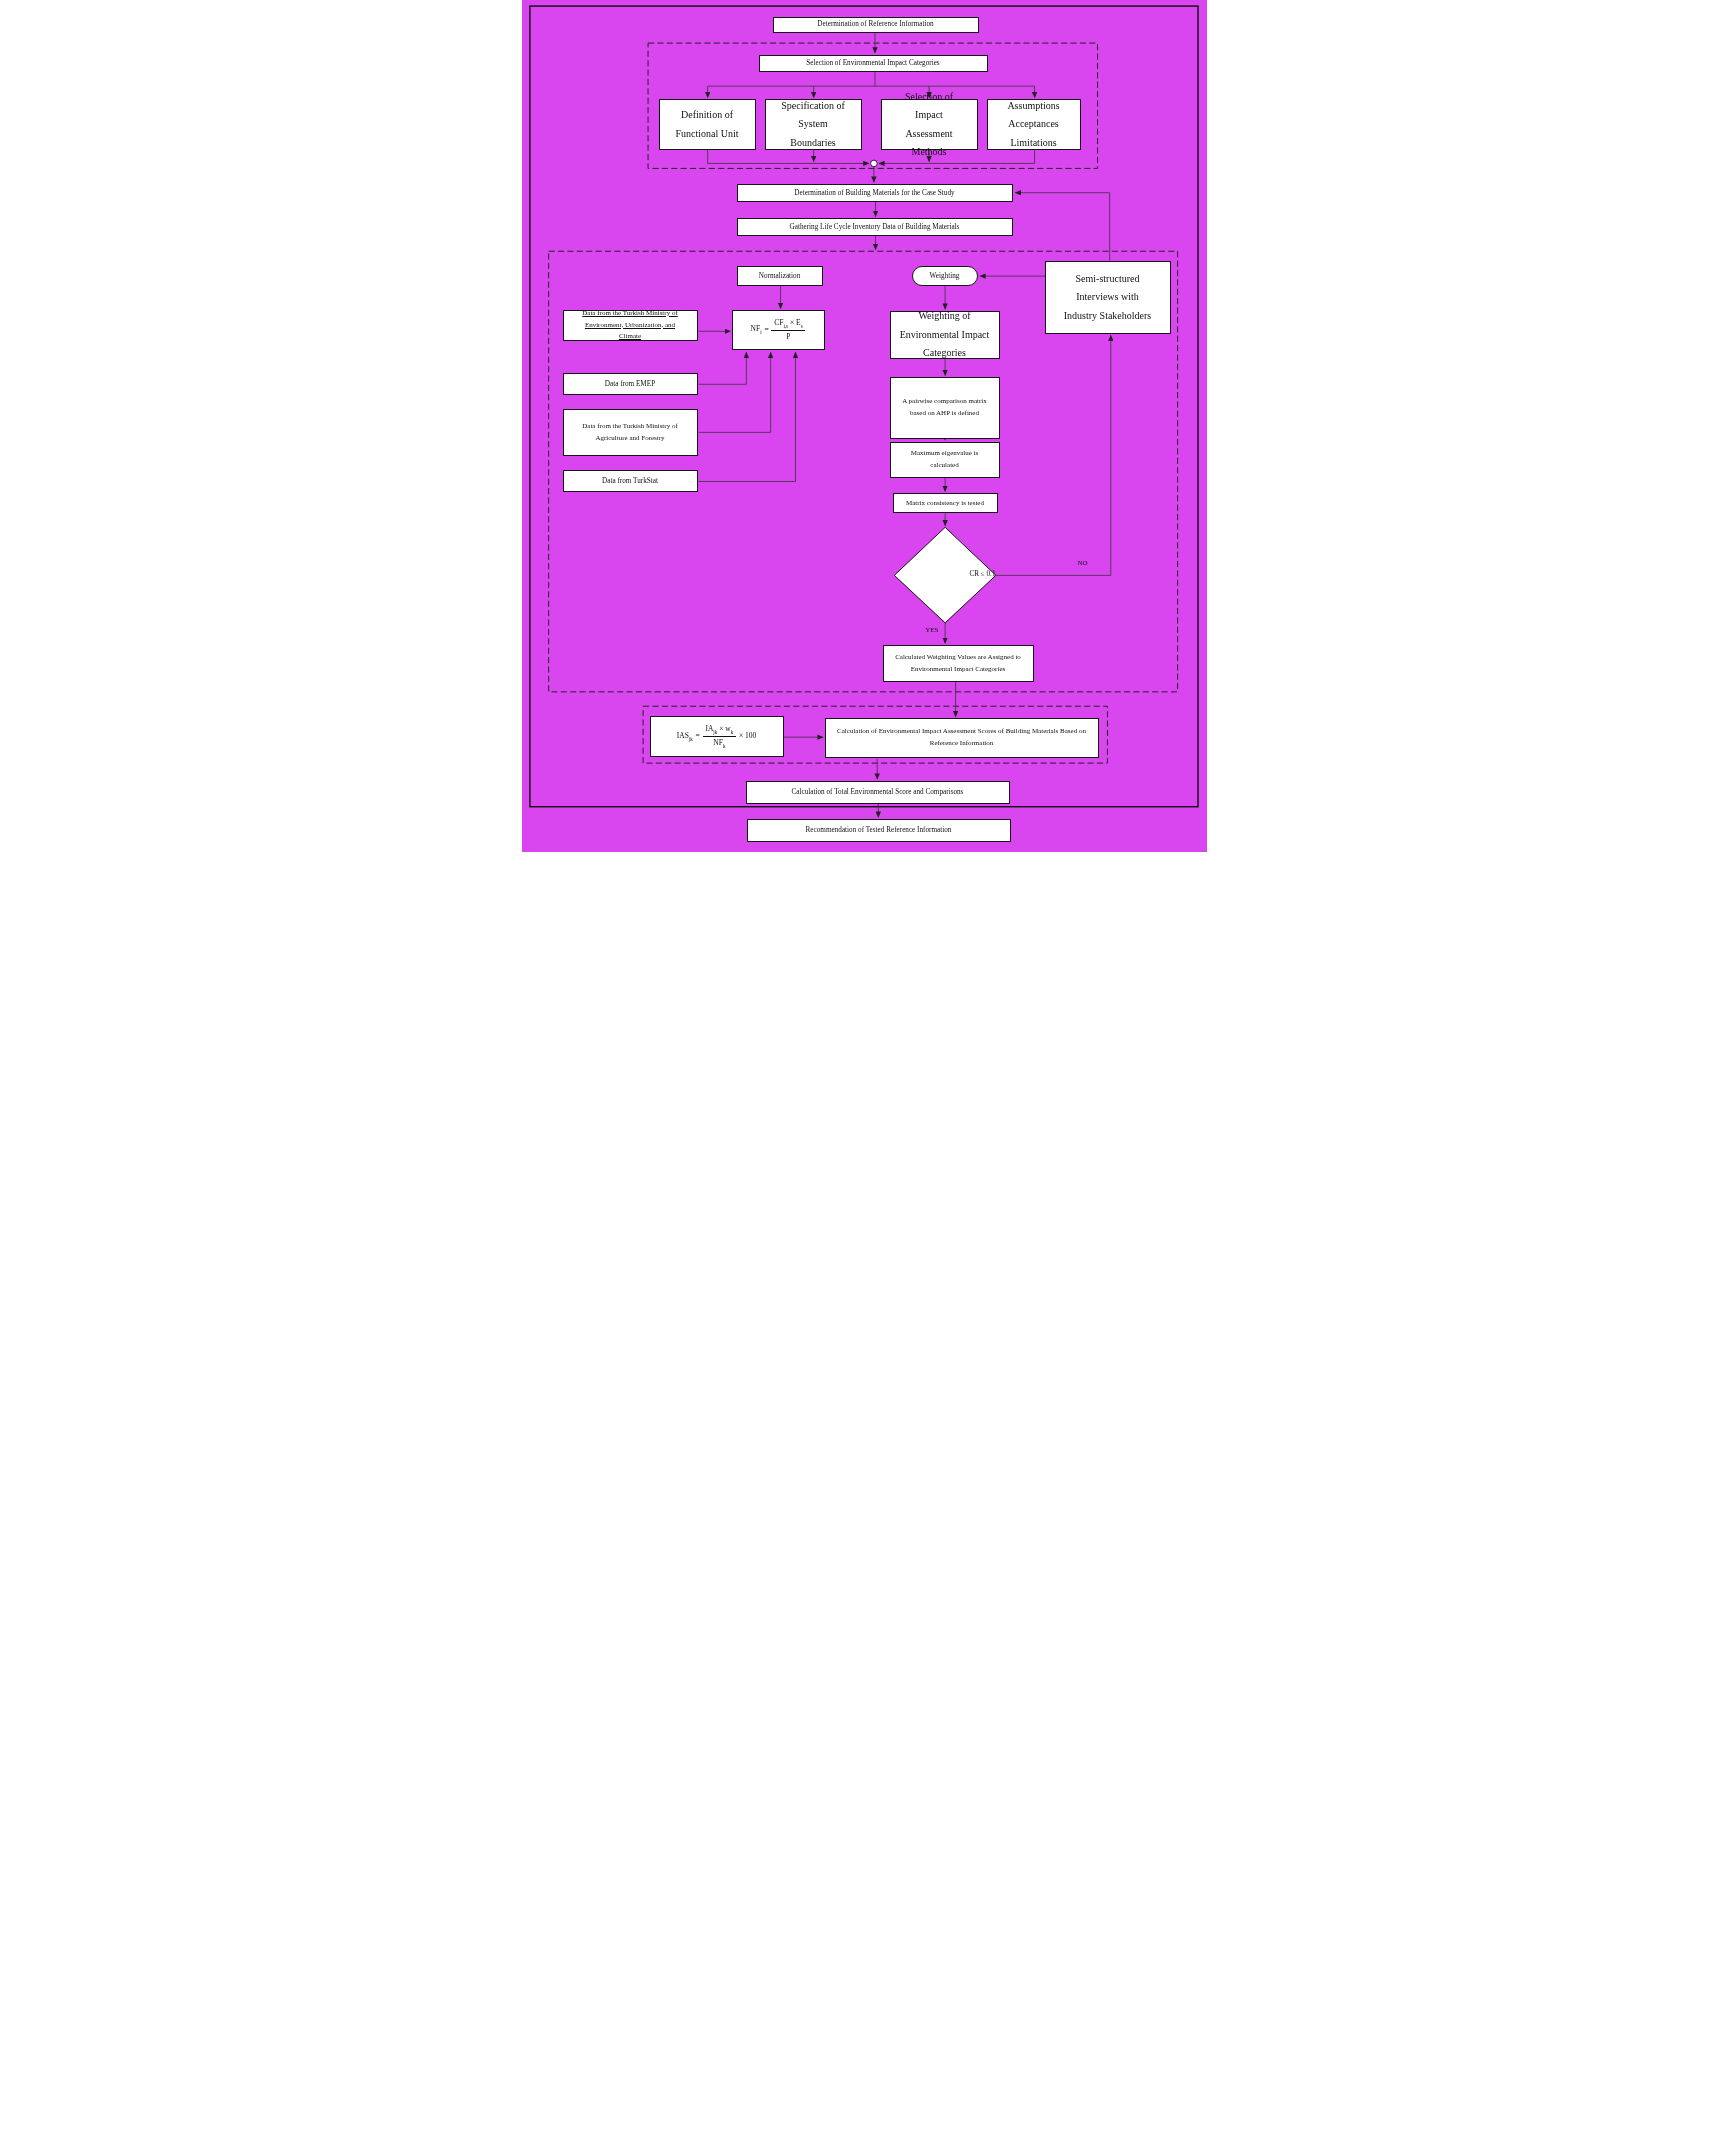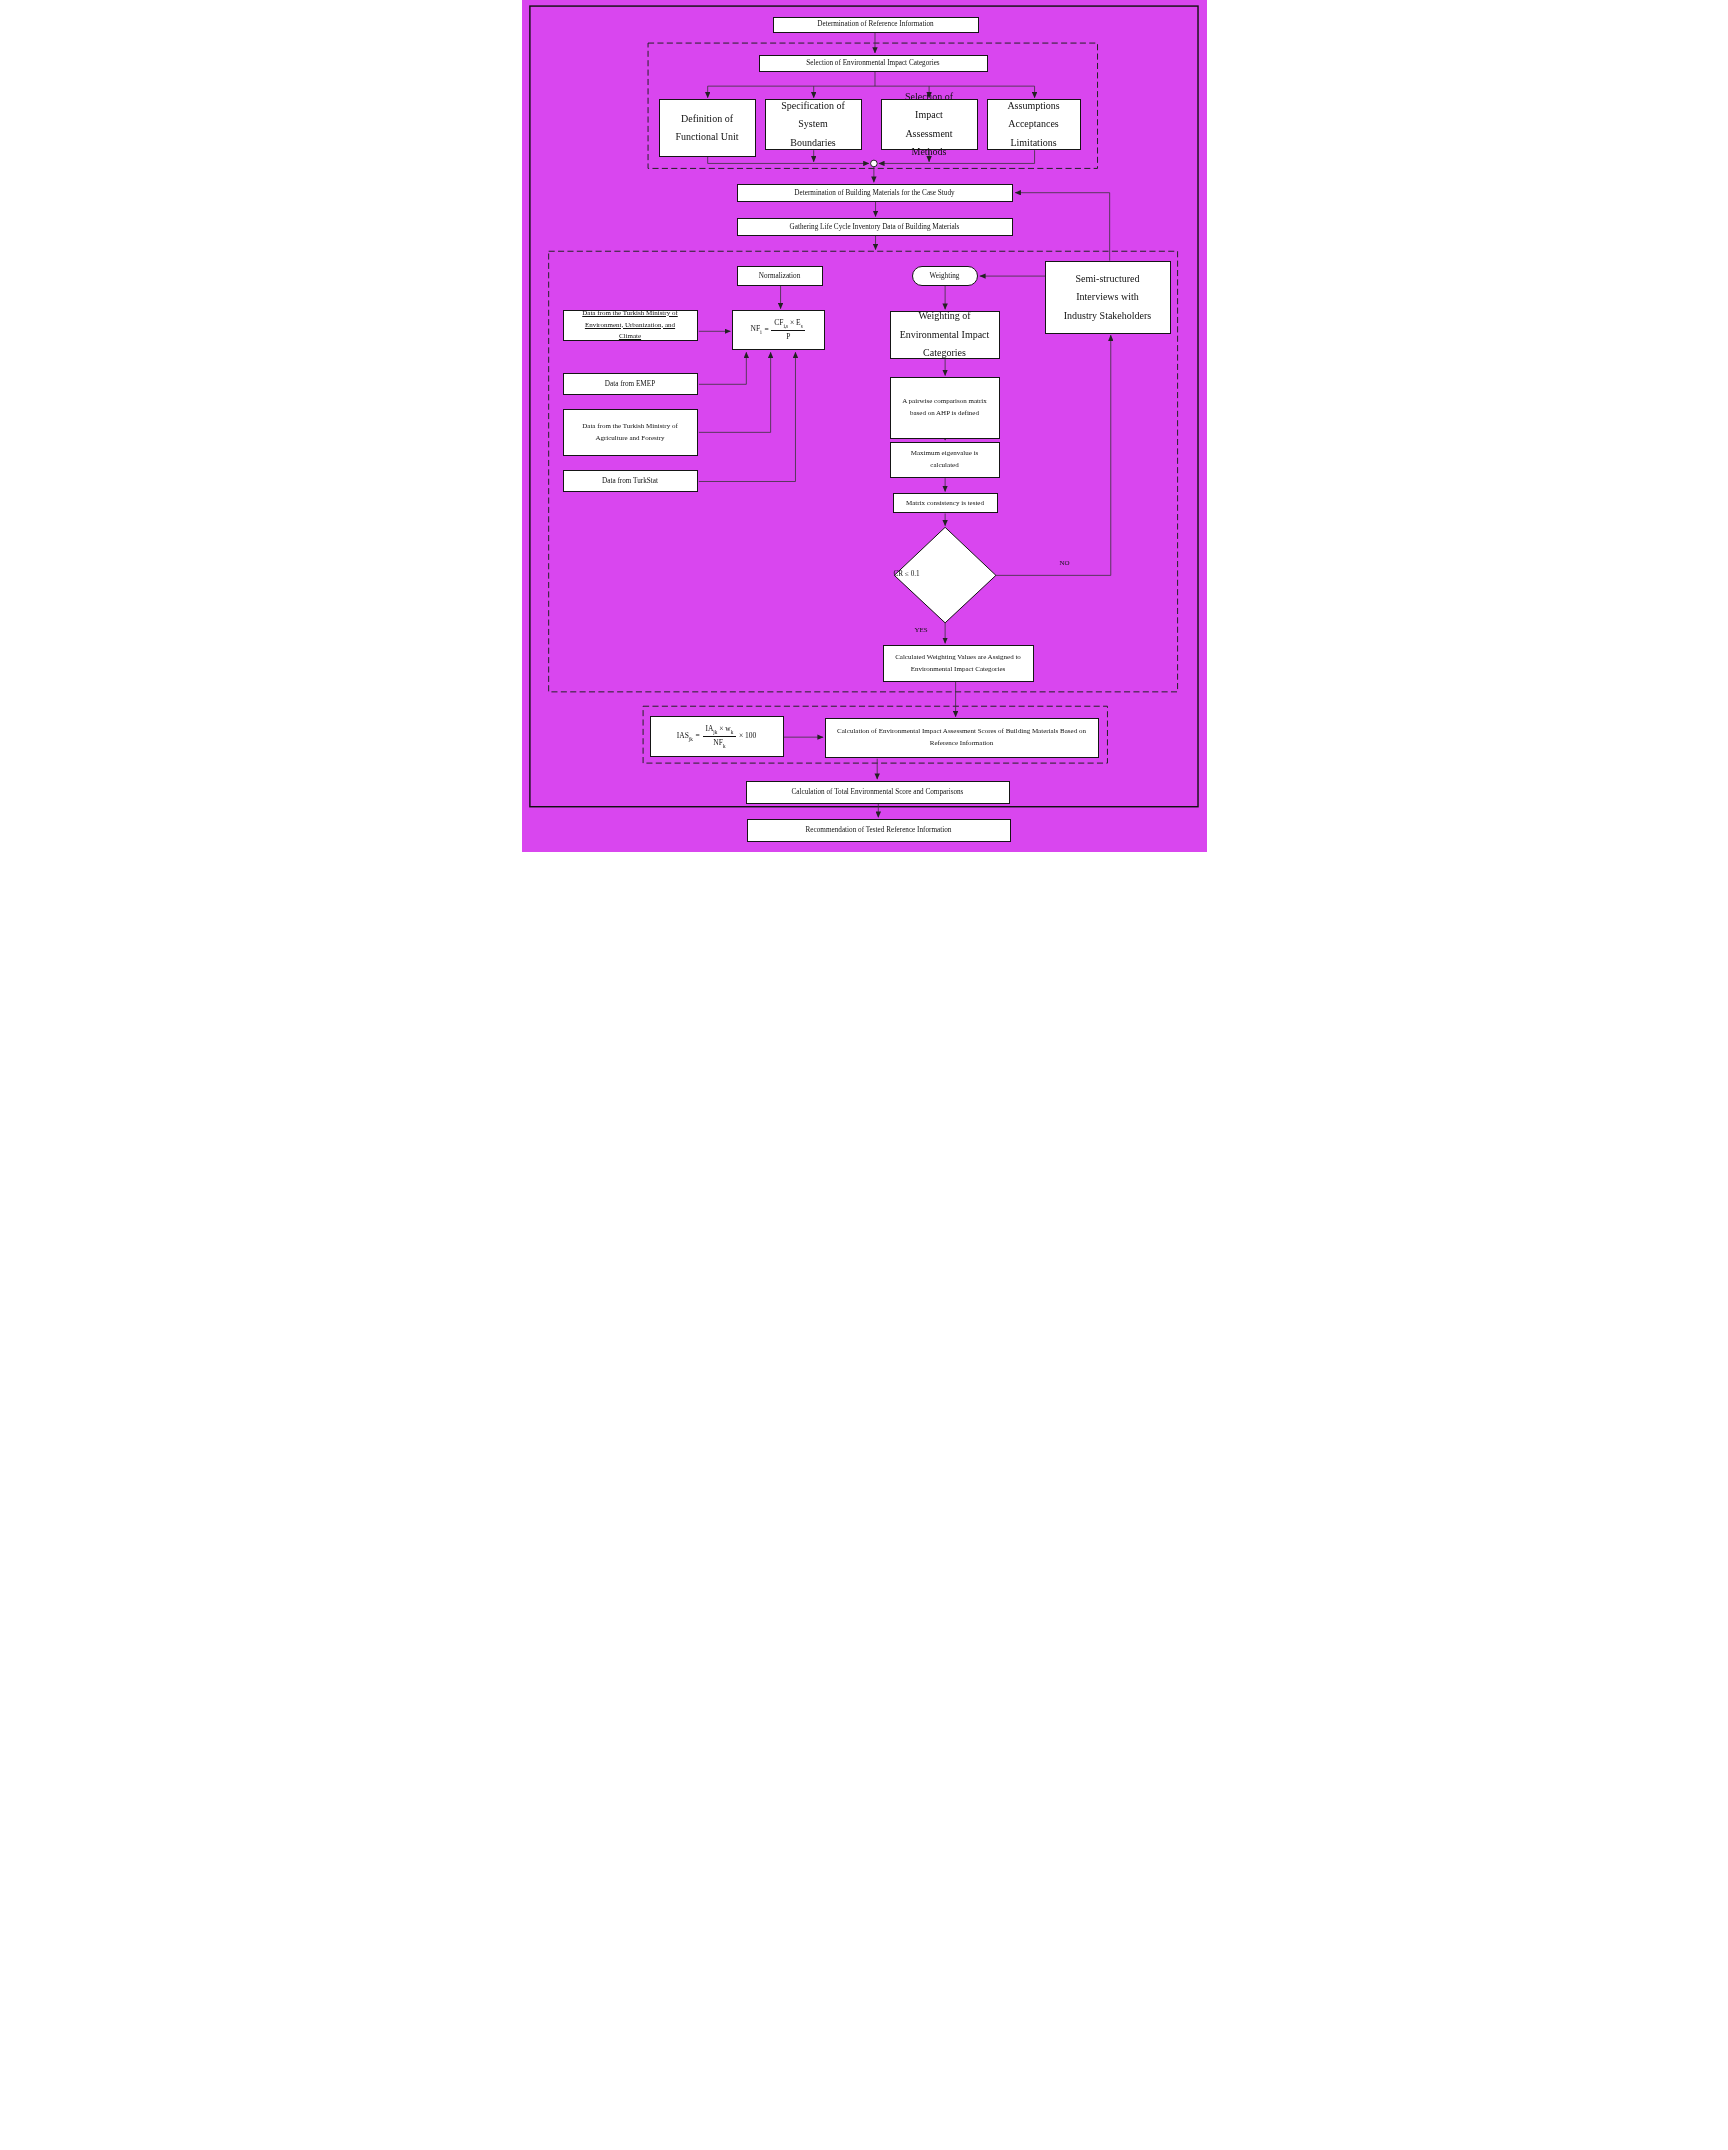--- a/index.html
+++ b/index.html
@@ -3,21 +3,21 @@
 <meta charset="utf-8">
 <title>Diagram</title>
 <style>
   html,body{margin:0;padding:0;background:#ffffff;}
   .canvas{position:relative;width:685px;height:852px;margin:0 auto;background:#d946ef;
           font-family:"Liberation Serif","DejaVu Serif",serif;color:#111;}
   .canvas svg{position:absolute;left:0;top:0;z-index:1;}
   .node{position:absolute;box-sizing:border-box;background:#fff;border:1.1px solid #151515;
         display:flex;align-items:center;justify-content:center;text-align:center;
         z-index:2;font-size:7.2px;line-height:1.45;}
-  .lbl{position:absolute;z-index:3;font-size:7px;background:transparent;text-align:left;}
+  .lbl{position:absolute;z-index:3;font-size:7px;background:transparent;text-align:right;}
   .tight{line-height:1.85;font-size:10px;}
   .mid{line-height:1.7;font-size:7px;}
   
   .formula{display:inline-flex;align-items:center;gap:2.8px;font-size:7.5px;}
   .frac{display:inline-block;text-align:center;vertical-align:middle;}
   .frac .num{display:block;border-bottom:0.8px solid #111;padding:0 2.8px 0.6px;}
   .frac .den{display:block;padding-top:0.6px;}
   sub{font-size:0.68em;}
 </style>
 </head>
@@ -92,21 +92,21 @@
 
       <line x1="643" y1="1374" x2="643" y2="1411" marker-end="url(#ah)"></line>
       <line x1="645" y1="1456" x2="645" y2="1480" marker-end="url(#ah)"></line>
     </g>
   </svg>
 
   <div class="node" style="left:251px;top:16.6px;width:206px;height:16px;">Determination of Reference Information</div>
 
   <div class="node" style="left:237px;top:55px;width:229px;height:16.6px;">Selection of Environmental Impact Categories</div>
 
-  <div class="node tight" style="left:137px;top:99px;width:97px;height:58px;padding:0 12px;">Definition of Functional Unit</div>
+  <div class="node tight" style="left:137px;top:99px;width:97px;height:51px;padding:0 12px;">Definition of Functional Unit</div>
 
   <div class="node tight" style="left:243px;top:99px;width:97px;height:51px;padding:0 11px;">Specification of System Boundaries</div>
 
   <div class="node tight" style="left:359px;top:99px;width:97px;height:51px;padding:0 11px;">Selection of Impact Assessment Methods</div>
 
   <div class="node tight" style="left:465px;top:99px;width:94px;height:51px;padding:0 16.6px;">Assumptions Acceptances Limitations</div>
 
   <div class="node" style="left:215px;top:184px;width:276px;height:17.7px;">Determination of Building Materials for the Case Study</div>
 
   <div class="node" style="left:215px;top:218px;width:276px;height:17.7px;">Gathering Life Cycle Inventory Data of Building Materials</div>

